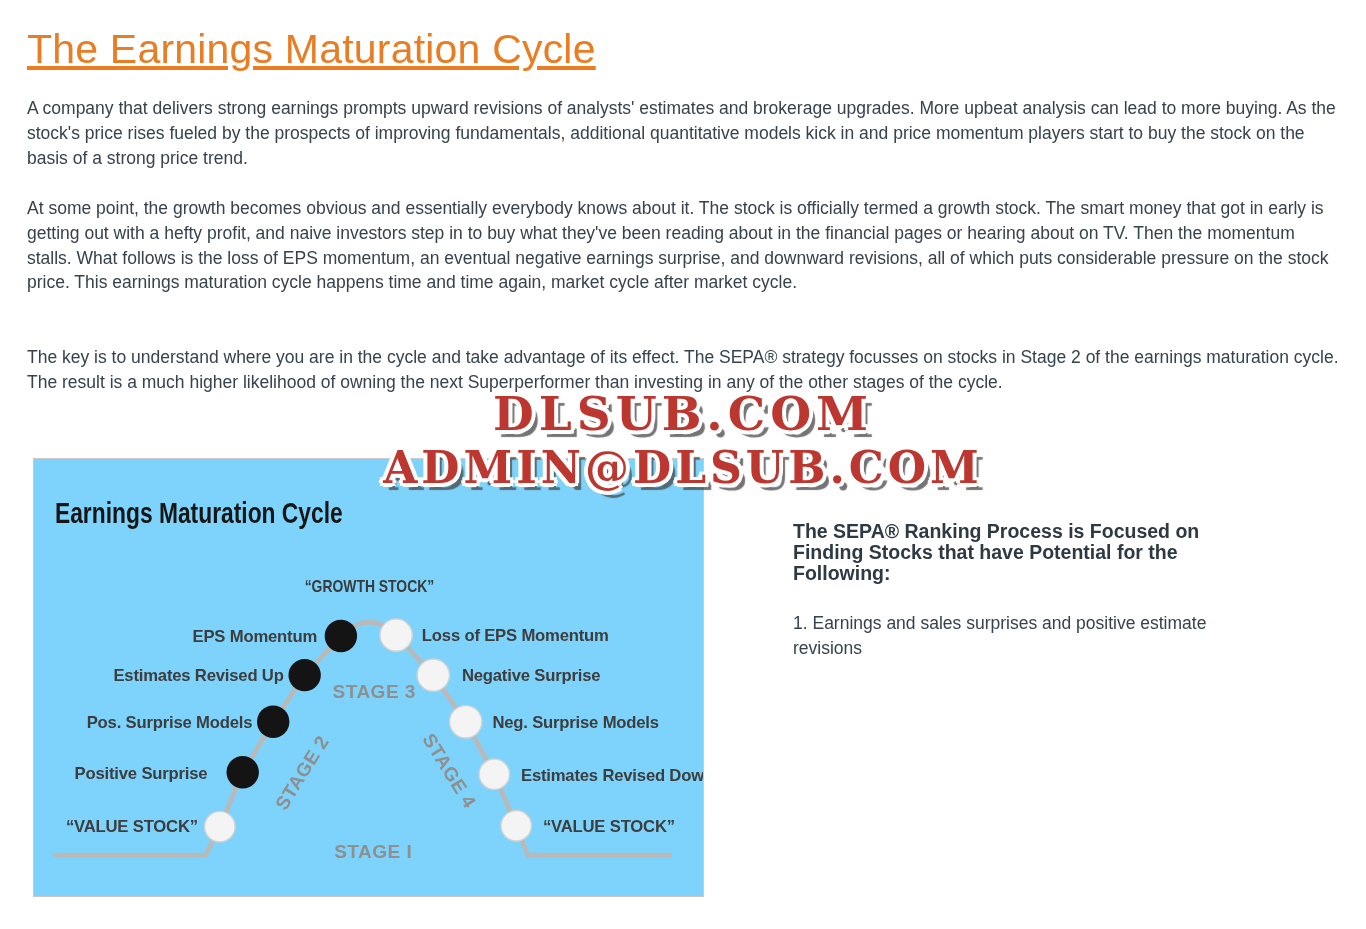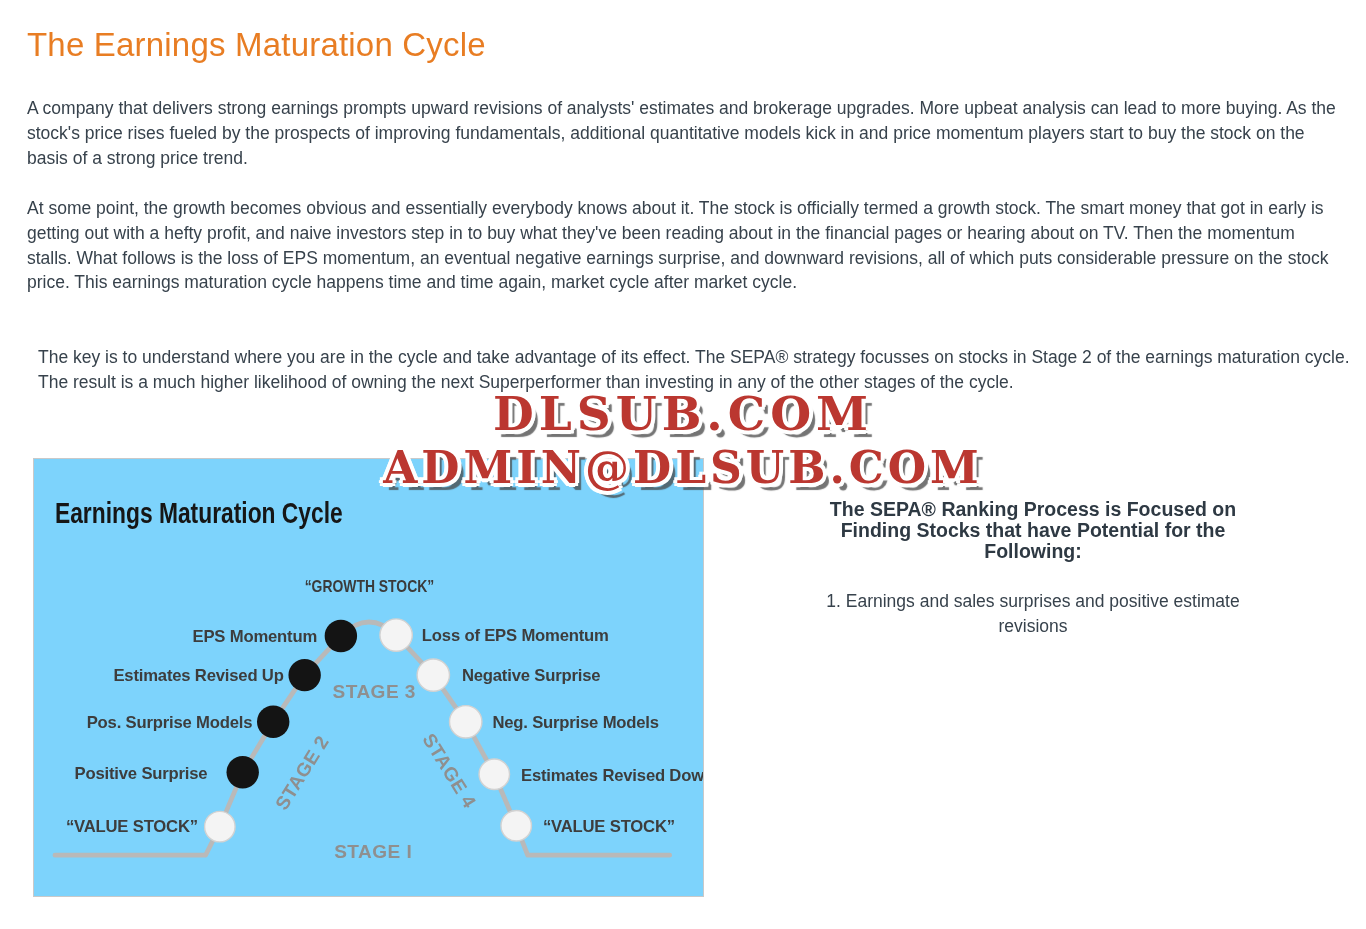--- a/index.html
+++ b/index.html
@@ -2,29 +2,29 @@
 <html><head>
 <meta charset="utf-8">
 <style>
   * { margin:0; padding:0; box-sizing:border-box; }
   html,body { width:1366px; height:929px; background:#ffffff; overflow:hidden;
               font-family:"Liberation Sans", sans-serif; }
   body { position:relative; }
 
   .page-title {
     position:absolute; left:27px; top:26px;
-    font-size:33px; font-weight:400; color:#e87d23; letter-spacing:0.2px;
+    font-size:41px; font-weight:400; color:#e87d23; letter-spacing:0.2px;text-decoration:underline;
   }
   .para {
     position:absolute; left:27px; width:1316px;
     font-size:17.5px; line-height:24.8px; color:#37424c;
   }
   .p1 { top:96px; }
   .p2 { top:196px; }
-  .p3 { top:345px;margin-left:11px; }
+  .p3 { top:345px; }
 
   
   .wm {
     position:absolute; left:50%; transform:translateX(-50%);
     font-family:"DejaVu Serif", serif; font-weight:700;
     color:#bb3730; white-space:nowrap; z-index:10;
     text-shadow:
       -3px -3px 0 #fff, 3px -3px 0 #fff, -3px 3px 0 #fff, 3px 3px 0 #fff,
       0 -3px 0 #fff, 0 3px 0 #fff, -3px 0 0 #fff, 3px 0 0 #fff,
       -4px 0 0 #fff, 4px 0 0 #fff, 0 4px 0 #fff,
@@ -42,21 +42,21 @@
 
   .dtitle  { font-family:"Liberation Sans", sans-serif; font-weight:700; font-size:31px; fill:#161616; }
   .dlabel  { font-family:"Liberation Sans", sans-serif; font-weight:700; font-size:17.5px; fill:#3d3d3d; letter-spacing:-0.2px; }
   .dtop    { font-family:"Liberation Sans", sans-serif; font-weight:700; font-size:18px;  fill:#3a3a3a; }
   .dstage  { font-family:"Liberation Sans", sans-serif; font-weight:700; font-size:20px;  fill:#8f8f8f; letter-spacing:0.5px; }
   .curve   { fill:none; stroke:#b9b9b9; stroke-width:5; stroke-linejoin:round; stroke-linecap:round; }
   .dot-black { fill:#141414; }
   .dot-white { fill:#f4f4f4; stroke:#d2d2d2; stroke-width:1.5; }
 
   
-  .right-panel { position:absolute; left:793px; top:499px; width:480px; z-index:2;text-align:center; }
+  .right-panel { position:absolute; left:793px; top:521px; width:480px; z-index:2; }
   .right-panel h2 {
     font-size:19.5px; line-height:21px; font-weight:700; color:#2e3943;
   }
   .right-panel .item {
     font-size:17.5px; line-height:25px; color:#37424c; margin-top:25px;
   }
   .right-panel .item.first { margin-top:27px; }
 </style>
 </head>
 <body>

